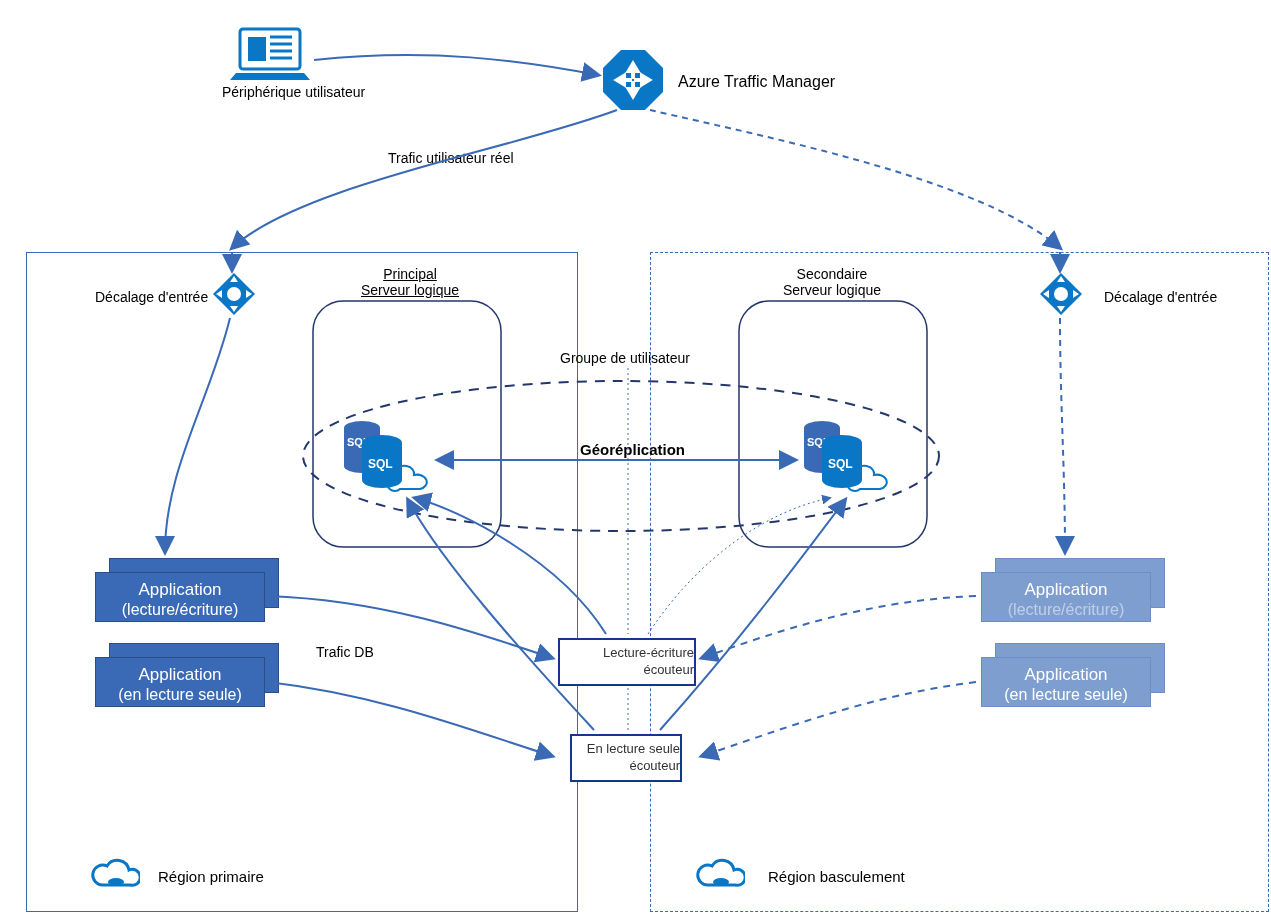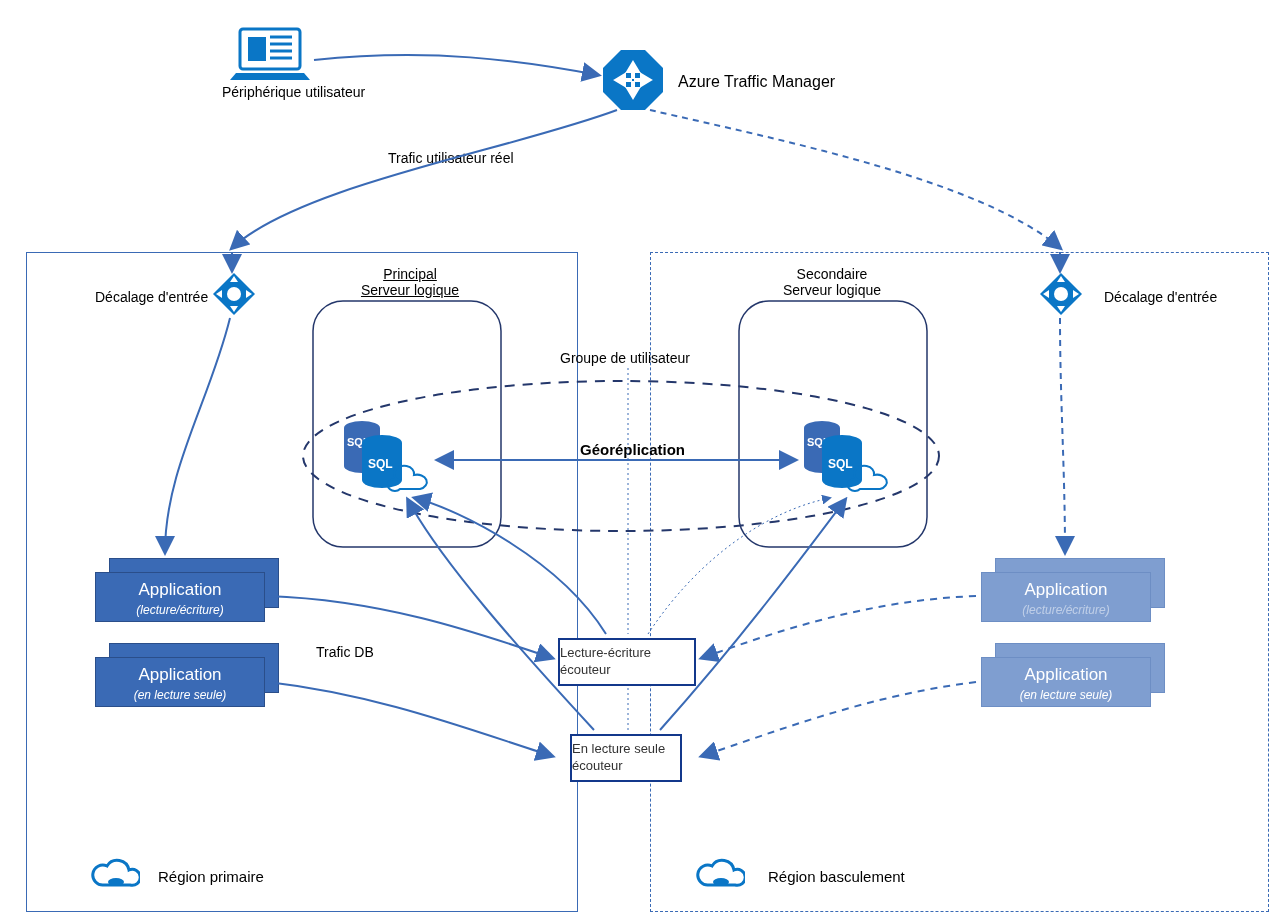--- a/index.html
+++ b/index.html
@@ -38,31 +38,31 @@
     position: absolute;
     border: 2px solid #13388b;
     background: #fff;
     color: #333;
     font-size: 13px;
     text-align: center;
     box-sizing: border-box;
     display: flex;
     flex-direction: column;
     justify-content: center;
-    align-items: flex-start;
+    align-items: flex-end;
     line-height: 1.3;
   }
   .region-box {
     position: absolute;
     box-sizing: border-box;
   }
   .region-box.primary { border: 1.5px solid #3a6ab5; }
   .region-box.secondary { border: 1.5px dashed #3a6ab5; }
   svg.overlay { position: absolute; left: 0; top: 0; width: 1271px; height: 914px; pointer-events: none; }
-  .sub { font-size: 12px; font-style: italic; }
+  .sub { font-size: 16px; }
 </style>
 </head>
 <body>
 
 <div class="stage">
 
   <svg style="position:absolute;left:230px;top:27px;" width="80" height="55" viewBox="0 0 80 55">
     <rect x="10" y="2" width="60" height="40" rx="3" fill="none" stroke="#0a76c6" stroke-width="3"></rect>
     <rect x="18" y="10" width="18" height="24" fill="#0a76c6"></rect>
     <line x1="40" y1="10" x2="62" y2="10" stroke="#0a76c6" stroke-width="3"></line>

